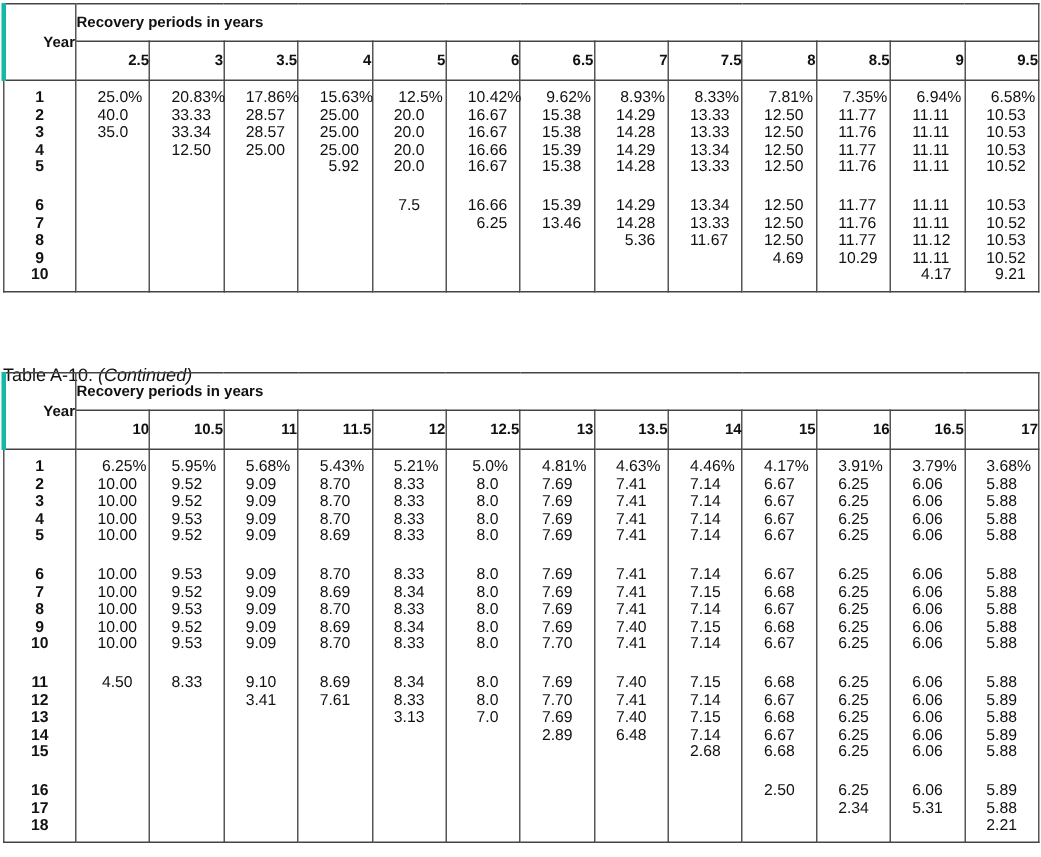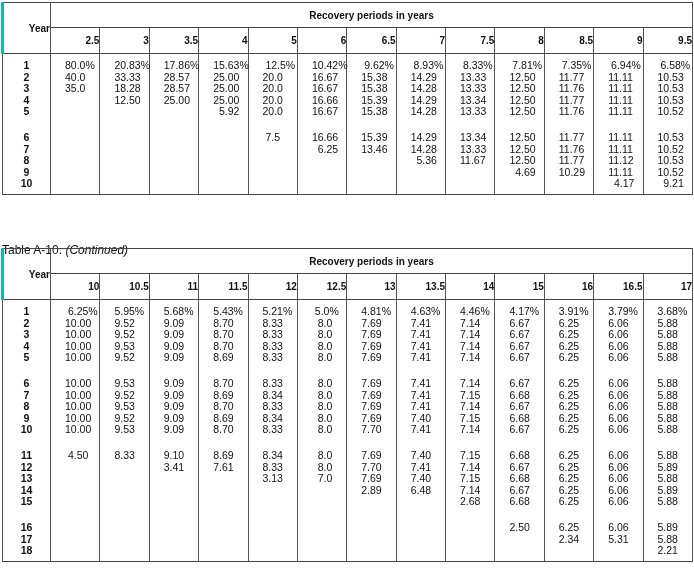--- a/index.html
+++ b/index.html
@@ -18,21 +18,21 @@
   table.dep th, table.dep td {
     border-left: 1px solid #555;
     border-right: 1px solid #555;
     padding: 0;
   }
   table.dep tr.h1 th { border-top: 1px solid #444; border-bottom: 1px solid #444; }
   table.dep th.yearh {
     width: 48px; font-weight: bold; font-size: 10px; vertical-align: middle; text-align: right;
     border-bottom: 1px solid #444; border-left: 3px solid #14b8a6;
   }
-  table.dep th.group { height: 24px; font-weight: bold; font-size: 10px; text-align: center; }
+  table.dep th.group { height: 24px; font-weight: bold; font-size: 10px; text-align: left; }
   table.dep tr.h2 th { height: 25px; font-weight: bold; font-size: 10px; text-align: right; border-bottom: 1px solid #444; }
   table.dep td { vertical-align: top; border-bottom: 1px solid #444; padding-top: 6px; padding-bottom: 4px; }
   .ln { display: block; height: 11.6px; line-height: 11.6px; white-space: pre; }
   .gap { display: block; height: 14px; }
   td.years .ln { text-align: center; font-weight: bold; }
   td.vals .ln { padding-left: 14px; }
   .caption {
     position: absolute; left: 2px; top: 243px;
     font-size: 12px; color: #111;
   }
@@ -75,36 +75,36 @@
           <span class="ln">4</span>
           <span class="ln">5</span>
           <span class="gap"></span>
           <span class="ln">6</span>
           <span class="ln">7</span>
           <span class="ln">8</span>
           <span class="ln">9</span>
           <span class="ln">10</span>
         </td>
         <td class="vals">
-          <span class="ln">80.0%</span>
+          <span class="ln">25.0%</span>
           <span class="ln">40.0</span>
           <span class="ln">35.0</span>
           <span class="ln"></span>
           <span class="ln"></span>
           <span class="gap"></span>
           <span class="ln"></span>
           <span class="ln"></span>
           <span class="ln"></span>
           <span class="ln"></span>
           <span class="ln"></span>
         </td>
         <td class="vals">
           <span class="ln">20.83%</span>
           <span class="ln">33.33</span>
-          <span class="ln">18.28</span>
+          <span class="ln">33.34</span>
           <span class="ln">12.50</span>
           <span class="ln"></span>
           <span class="gap"></span>
           <span class="ln"></span>
           <span class="ln"></span>
           <span class="ln"></span>
           <span class="ln"></span>
           <span class="ln"></span>
         </td>
         <td class="vals">

